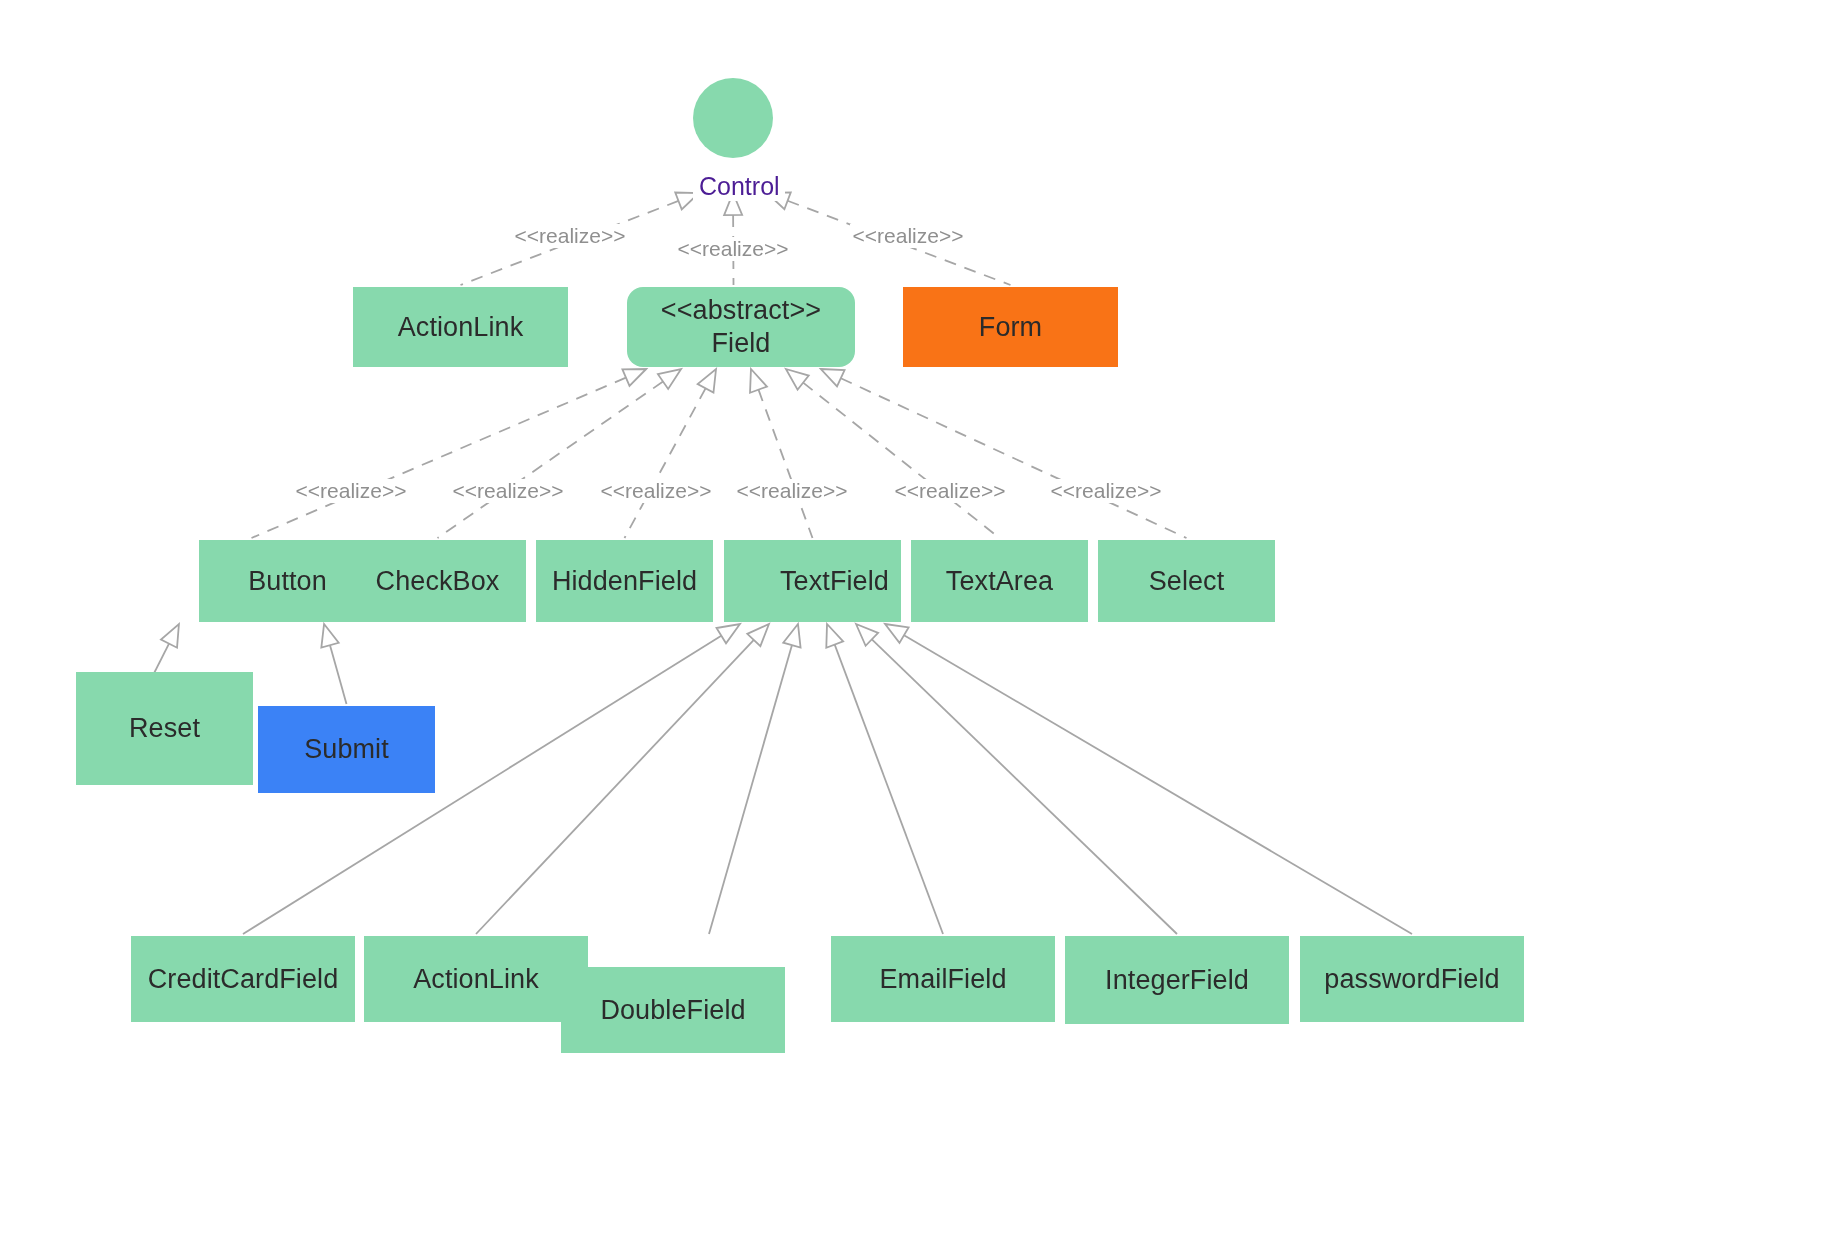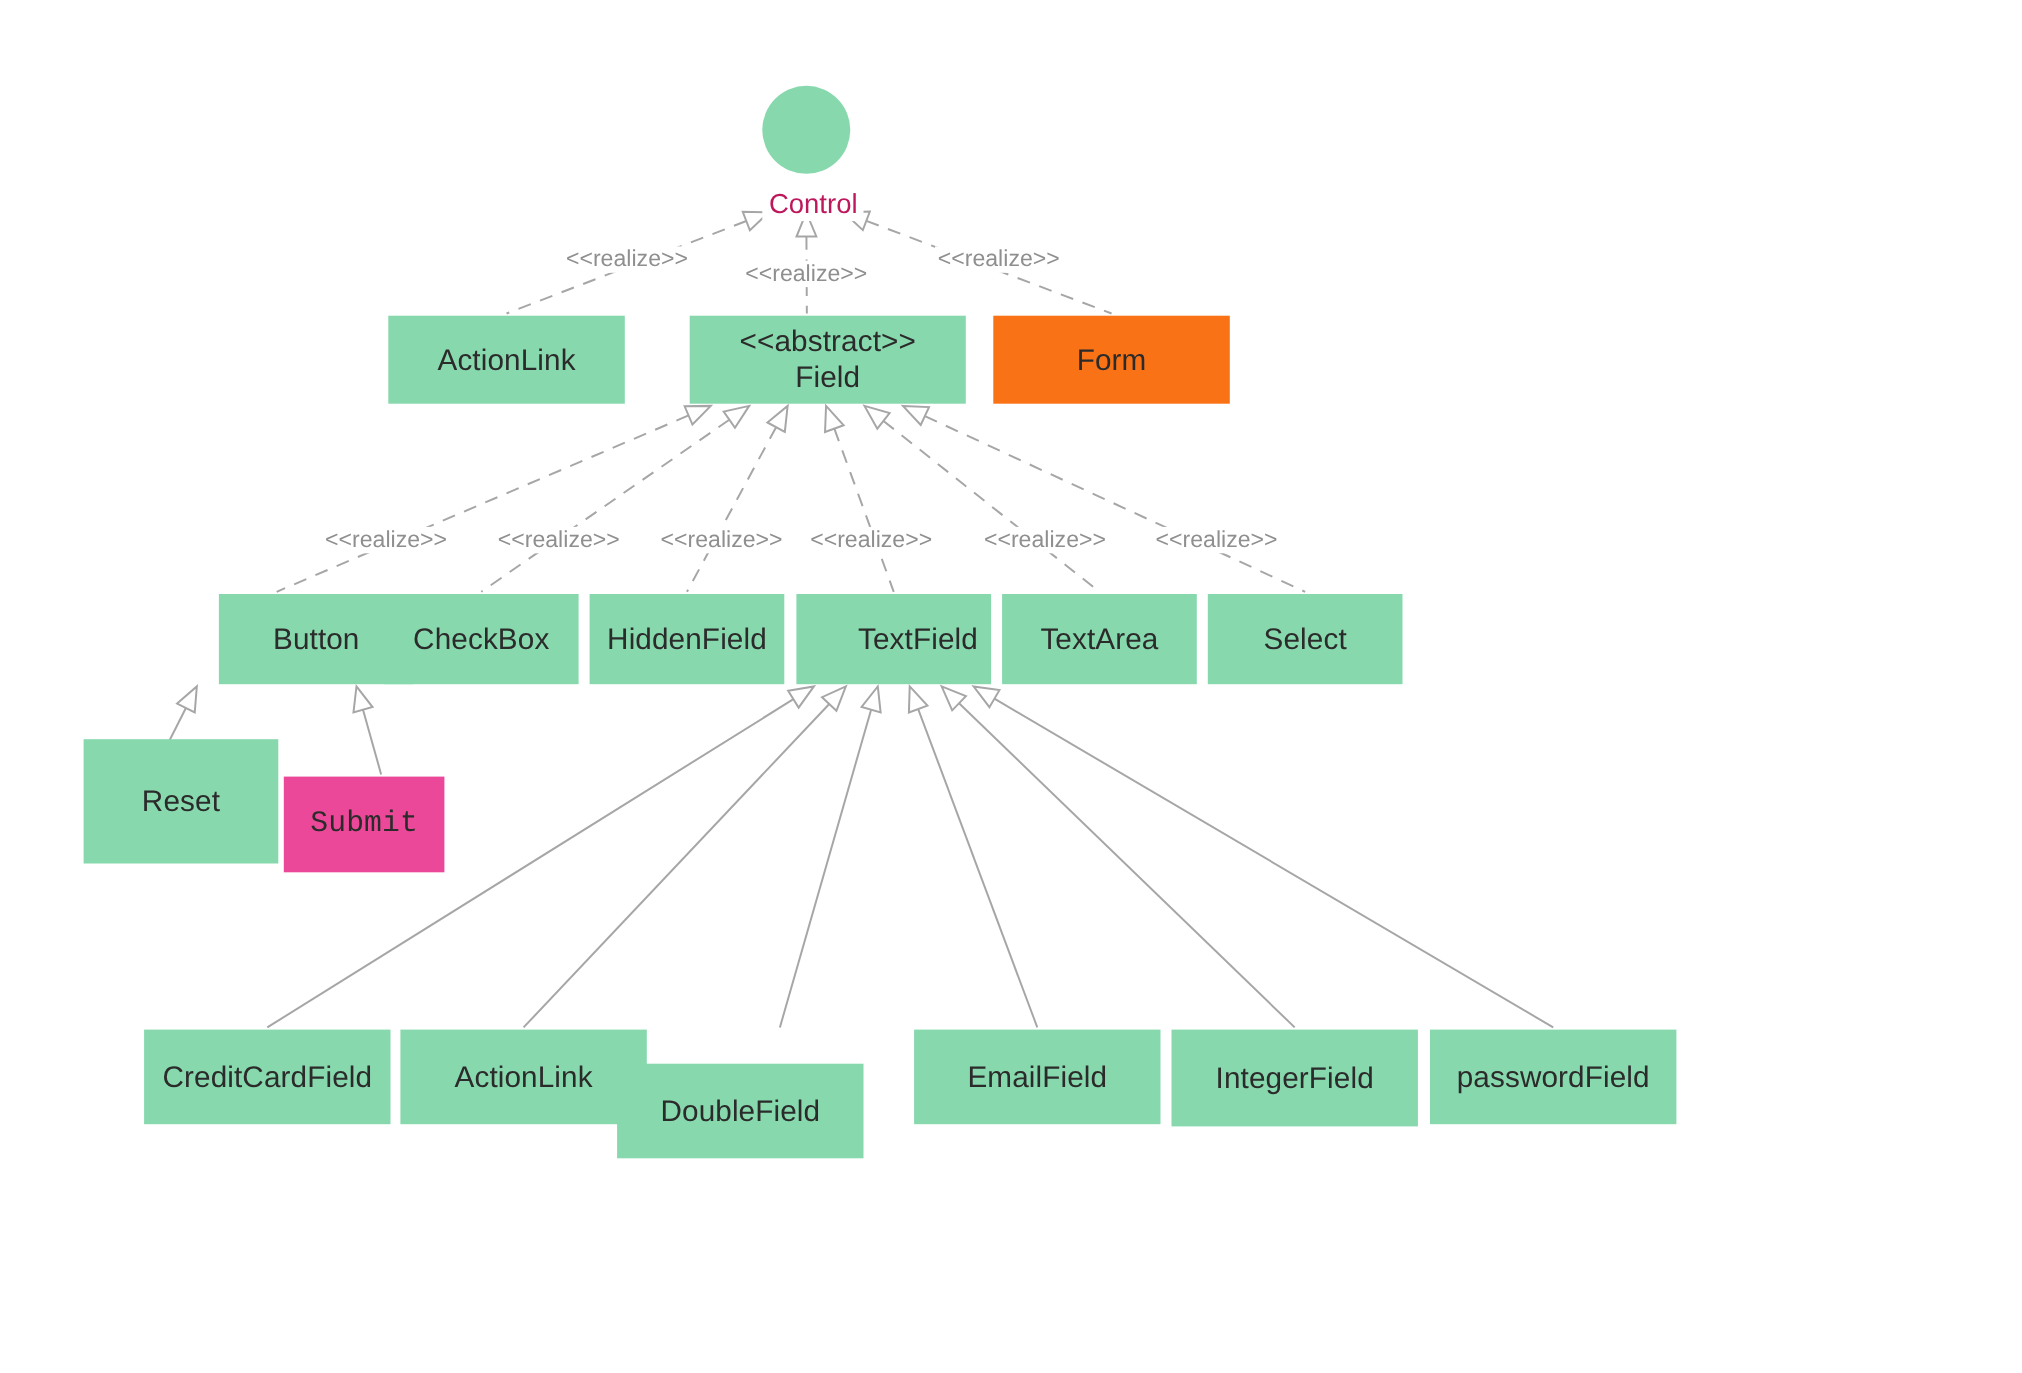--- a/index.html
+++ b/index.html
@@ -38,21 +38,21 @@
     letter-spacing: 0.1px;
     white-space: pre-line;
   }
   .iface-circle {
     position: absolute;
     background: #87d9ad;
     border-radius: 50%;
   }
   .iface-label {
     position: absolute;
-    color: #be185d;
+    color: #4c1d95;
     font-size: 25px;
     text-align: center;
     white-space: nowrap;
     background: #ffffff;
     padding: 0 6px;
   }
   .edge-label {
     position: absolute;
     color: #8f8f8f;
     font-size: 21px;
@@ -136,31 +136,31 @@
         <line x1="904.031905145291" y1="635.1555436111821" x2="1412" y2="934" stroke="#a6a6a6" stroke-width="1.8"></line>
         <polygon points="885.07,624 908.5955366225928,627.3984005971994 899.4682736679893,642.9126866251648" fill="#ffffff" stroke="#a6a6a6" stroke-width="1.8"></polygon>
       </g>
     </svg>
 
   <div class="iface-circle" style="left:693px; top:78px; width:80px; height:80px;"></div>
   <div class="iface-label" style="left:693px; top:172px; width:80px;">Control</div>
 
   <div id="nodes-layer">
       <div class="node" style="left: 353px; top: 287px; width: 215px; height: 80px; background: rgb(135, 217, 173);">ActionLink</div>
-      <div class="node" style="left: 627px; top: 287px; width: 251px; height: 80px; background: rgb(135, 217, 173);">&lt;&lt;abstract&gt;&gt;
+      <div class="node" style="left: 627px; top: 287px; width: 228px; height: 80px; background: rgb(135, 217, 173); border-radius: 16px;">&lt;&lt;abstract&gt;&gt;
 Field</div>
       <div class="node" style="left: 903px; top: 287px; width: 215px; height: 80px; background: #f97316;">Form</div>
       <div class="node" style="left: 163px; top: 540px; width: 177px; height: 82px; background: rgb(135, 217, 173); margin-left: 36px;">Button</div>
       <div class="node" style="left: 349px; top: 540px; width: 177px; height: 82px; background: rgb(135, 217, 173);">CheckBox</div>
       <div class="node" style="left: 536px; top: 540px; width: 177px; height: 82px; background: rgb(135, 217, 173);">HiddenField</div>
       <div class="node" style="left: 724px; top: 540px; width: 177px; height: 82px; background: rgb(135, 217, 173); padding-left: 44px;">TextField</div>
       <div class="node" style="left: 911px; top: 540px; width: 177px; height: 82px; background: rgb(135, 217, 173);">TextArea</div>
       <div class="node" style="left: 1098px; top: 540px; width: 177px; height: 82px; background: rgb(135, 217, 173);">Select</div>
       <div class="node" style="left: 50px; top: 672px; width: 177px; height: 113px; background: rgb(135, 217, 173); margin-left: 26px;">Reset</div>
-      <div class="node" style="left: 258px; top: 706px; width: 146px; height: 87px; background: #ec4899; font-family: Liberation Mono, monospace;">Submit</div>
+      <div class="node" style="left: 258px; top: 706px; width: 177px; height: 87px; background: #3b82f6;">Submit</div>
       <div class="node" style="left: 131px; top: 936px; width: 224px; height: 86px; background: rgb(135, 217, 173);">CreditCardField</div>
       <div class="node" style="left: 364px; top: 936px; width: 224px; height: 86px; background: rgb(135, 217, 173);">ActionLink</div>
       <div class="node" style="left: 561px; top: 936px; width: 224px; height: 86px; background: rgb(135, 217, 173); margin-top: 31px;">DoubleField</div>
       <div class="node" style="left: 831px; top: 936px; width: 224px; height: 86px; background: rgb(135, 217, 173);">EmailField</div>
       <div class="node" style="left: 1065px; top: 936px; width: 224px; height: 88px; background: rgb(135, 217, 173);">IntegerField</div>
       <div class="node" style="left: 1300px; top: 936px; width: 224px; height: 86px; background: rgb(135, 217, 173);">passwordField</div>
     </div>
   <div id="labels-layer">
       <div class="edge-label" style="left: 511.5px; top: 224px;">&lt;&lt;realize&gt;&gt;</div>
       <div class="edge-label" style="left: 674.5px; top: 237px;">&lt;&lt;realize&gt;&gt;</div>

